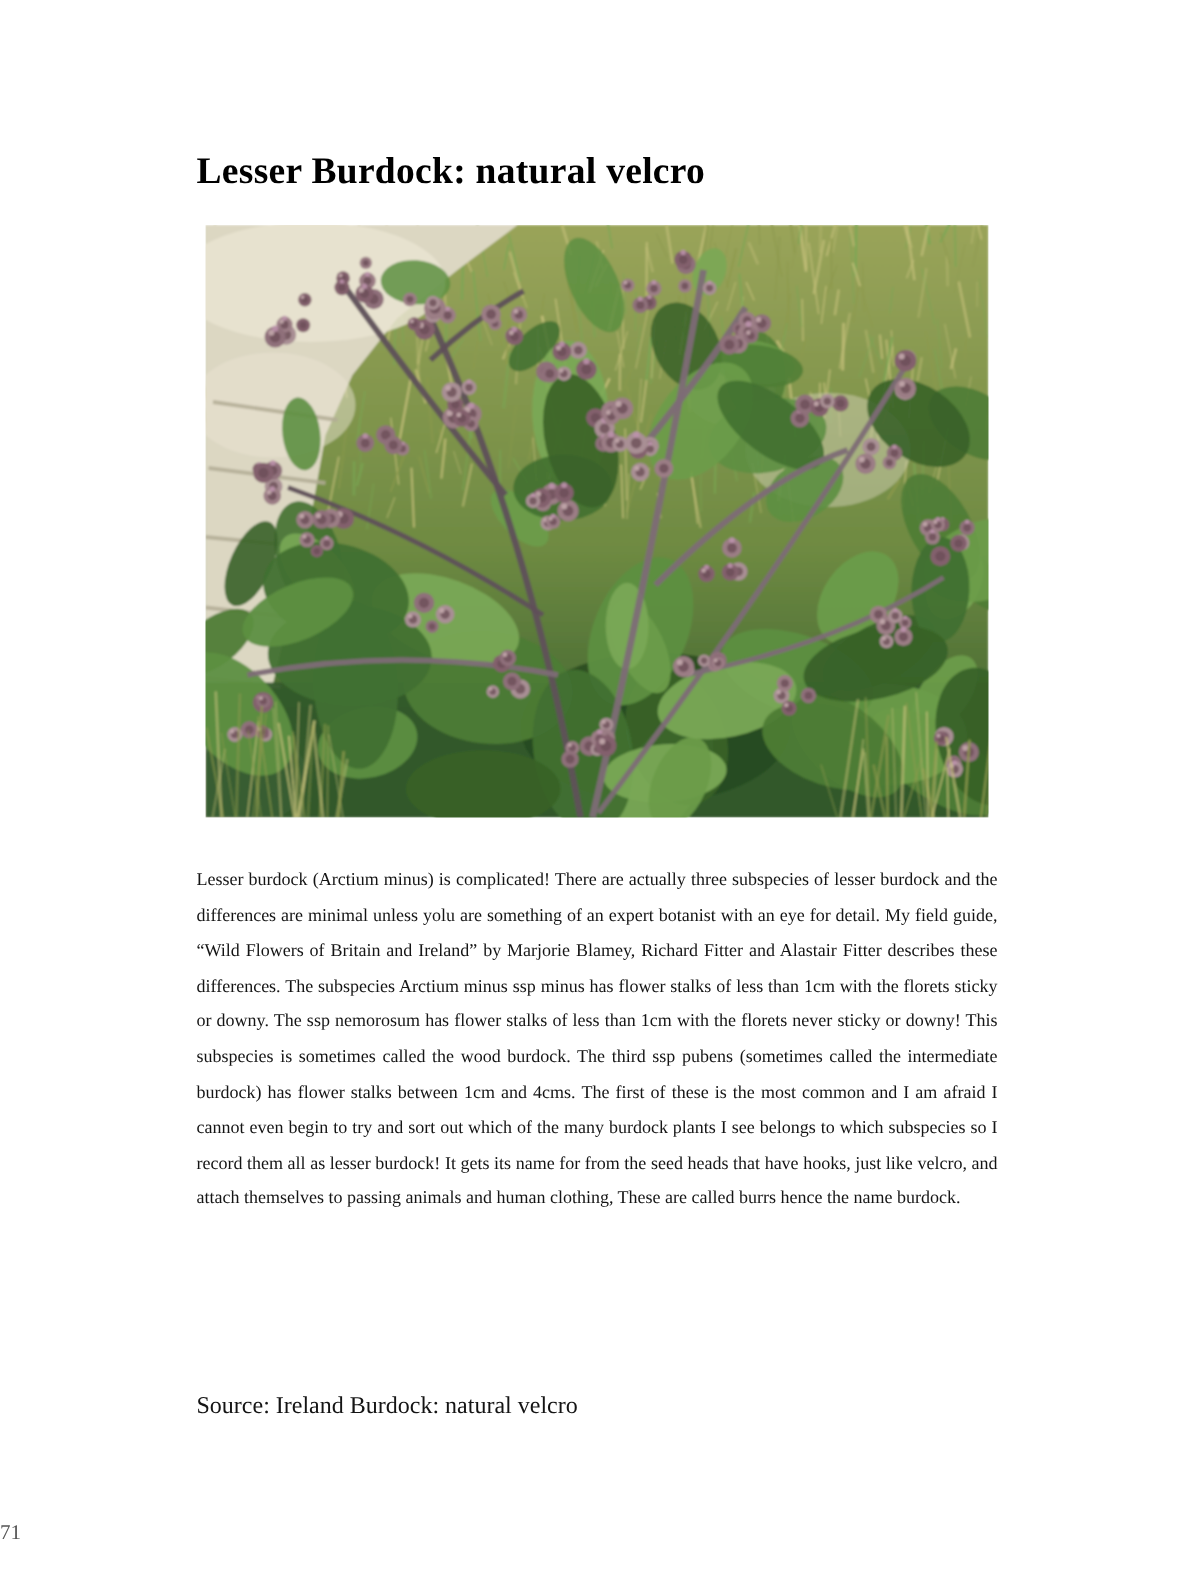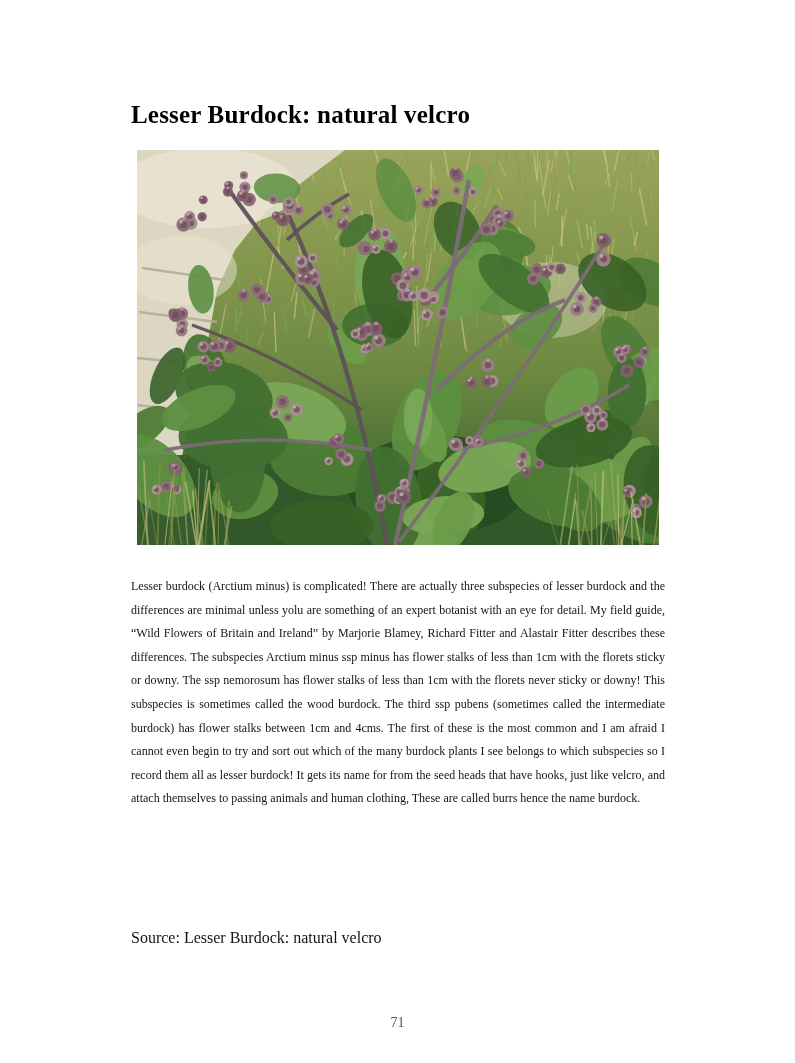--- a/index.html
+++ b/index.html
@@ -23,21 +23,21 @@
     position:absolute;left:131px;top:575px;width:534px;margin:0;
     font-size:12px;line-height:23.6px;
     text-align:justify;text-justify:inter-word;
   }
   .source-line{
     position:absolute;left:131px;top:929px;margin:0;
     font-size:16px;
   }
   .page-number{
     position:absolute;left:0;top:1015px;width:795px;
-    text-align:center;font-size:14px;color:#555;
+    text-align:left;font-size:14px;color:#555;
   }
 </style>
 </head>
 <body>
 
 <div class="page">
 
   <h1 class="title">Lesser Burdock: natural velcro</h1>
 
   <figure class="photo">
@@ -921,17 +921,17 @@
           <line x1="20.536683853715658" y1="395" x2="22.94530577212572" y2="312.24743693484925" stroke="#8e9a4e" stroke-width="1.77" opacity="0.53"></line>
           <line x1="66.12181850592606" y1="395" x2="58.13386348146014" y2="337.5723487418145" stroke="#8e9a4e" stroke-width="1.24" opacity="0.61"></line>
           <line x1="432.08068562764674" y1="395" x2="438.5686636688188" y2="342.71783278440125" stroke="#c6c17b" stroke-width="1.16" opacity="0.48"></line>
           <line x1="421.1967040565796" y1="395" x2="410.3044335641898" y2="359.662459527608" stroke="#8e9a4e" stroke-width="1.24" opacity="0.43"></line>
         </g>
       </svg>
   </figure>
 
   <p class="body-par">Lesser burdock (Arctium minus) is complicated! There are actually three subspecies of lesser burdock and the differences are minimal unless yolu are something of an expert botanist with an eye for detail. My field guide, “Wild Flowers of Britain and Ireland” by Marjorie Blamey, Richard Fitter and Alastair Fitter describes these differences. The subspecies Arctium minus ssp minus has flower stalks of less than 1cm with the florets sticky or downy. The ssp nemorosum has flower stalks of less than 1cm with the florets never sticky or downy! This subspecies is sometimes called the wood burdock. The third ssp pubens (sometimes called the intermediate burdock) has flower stalks between 1cm and 4cms. The first of these is the most common and I am afraid I cannot even begin to try and sort out which of the many burdock plants I see belongs to which subspecies so I record them all as lesser burdock! It gets its name for from the seed heads that have hooks, just like velcro, and attach themselves to passing animals and human clothing, These are called burrs hence the name burdock.</p>
 
-  <p class="source-line">Source: Lesser Burdock: natural velcro</p>
+  <p class="source-line">Source: Ireland Burdock: natural velcro</p>
 
   <div class="page-number">71</div>
 
 </div>
 
 </body></html>

